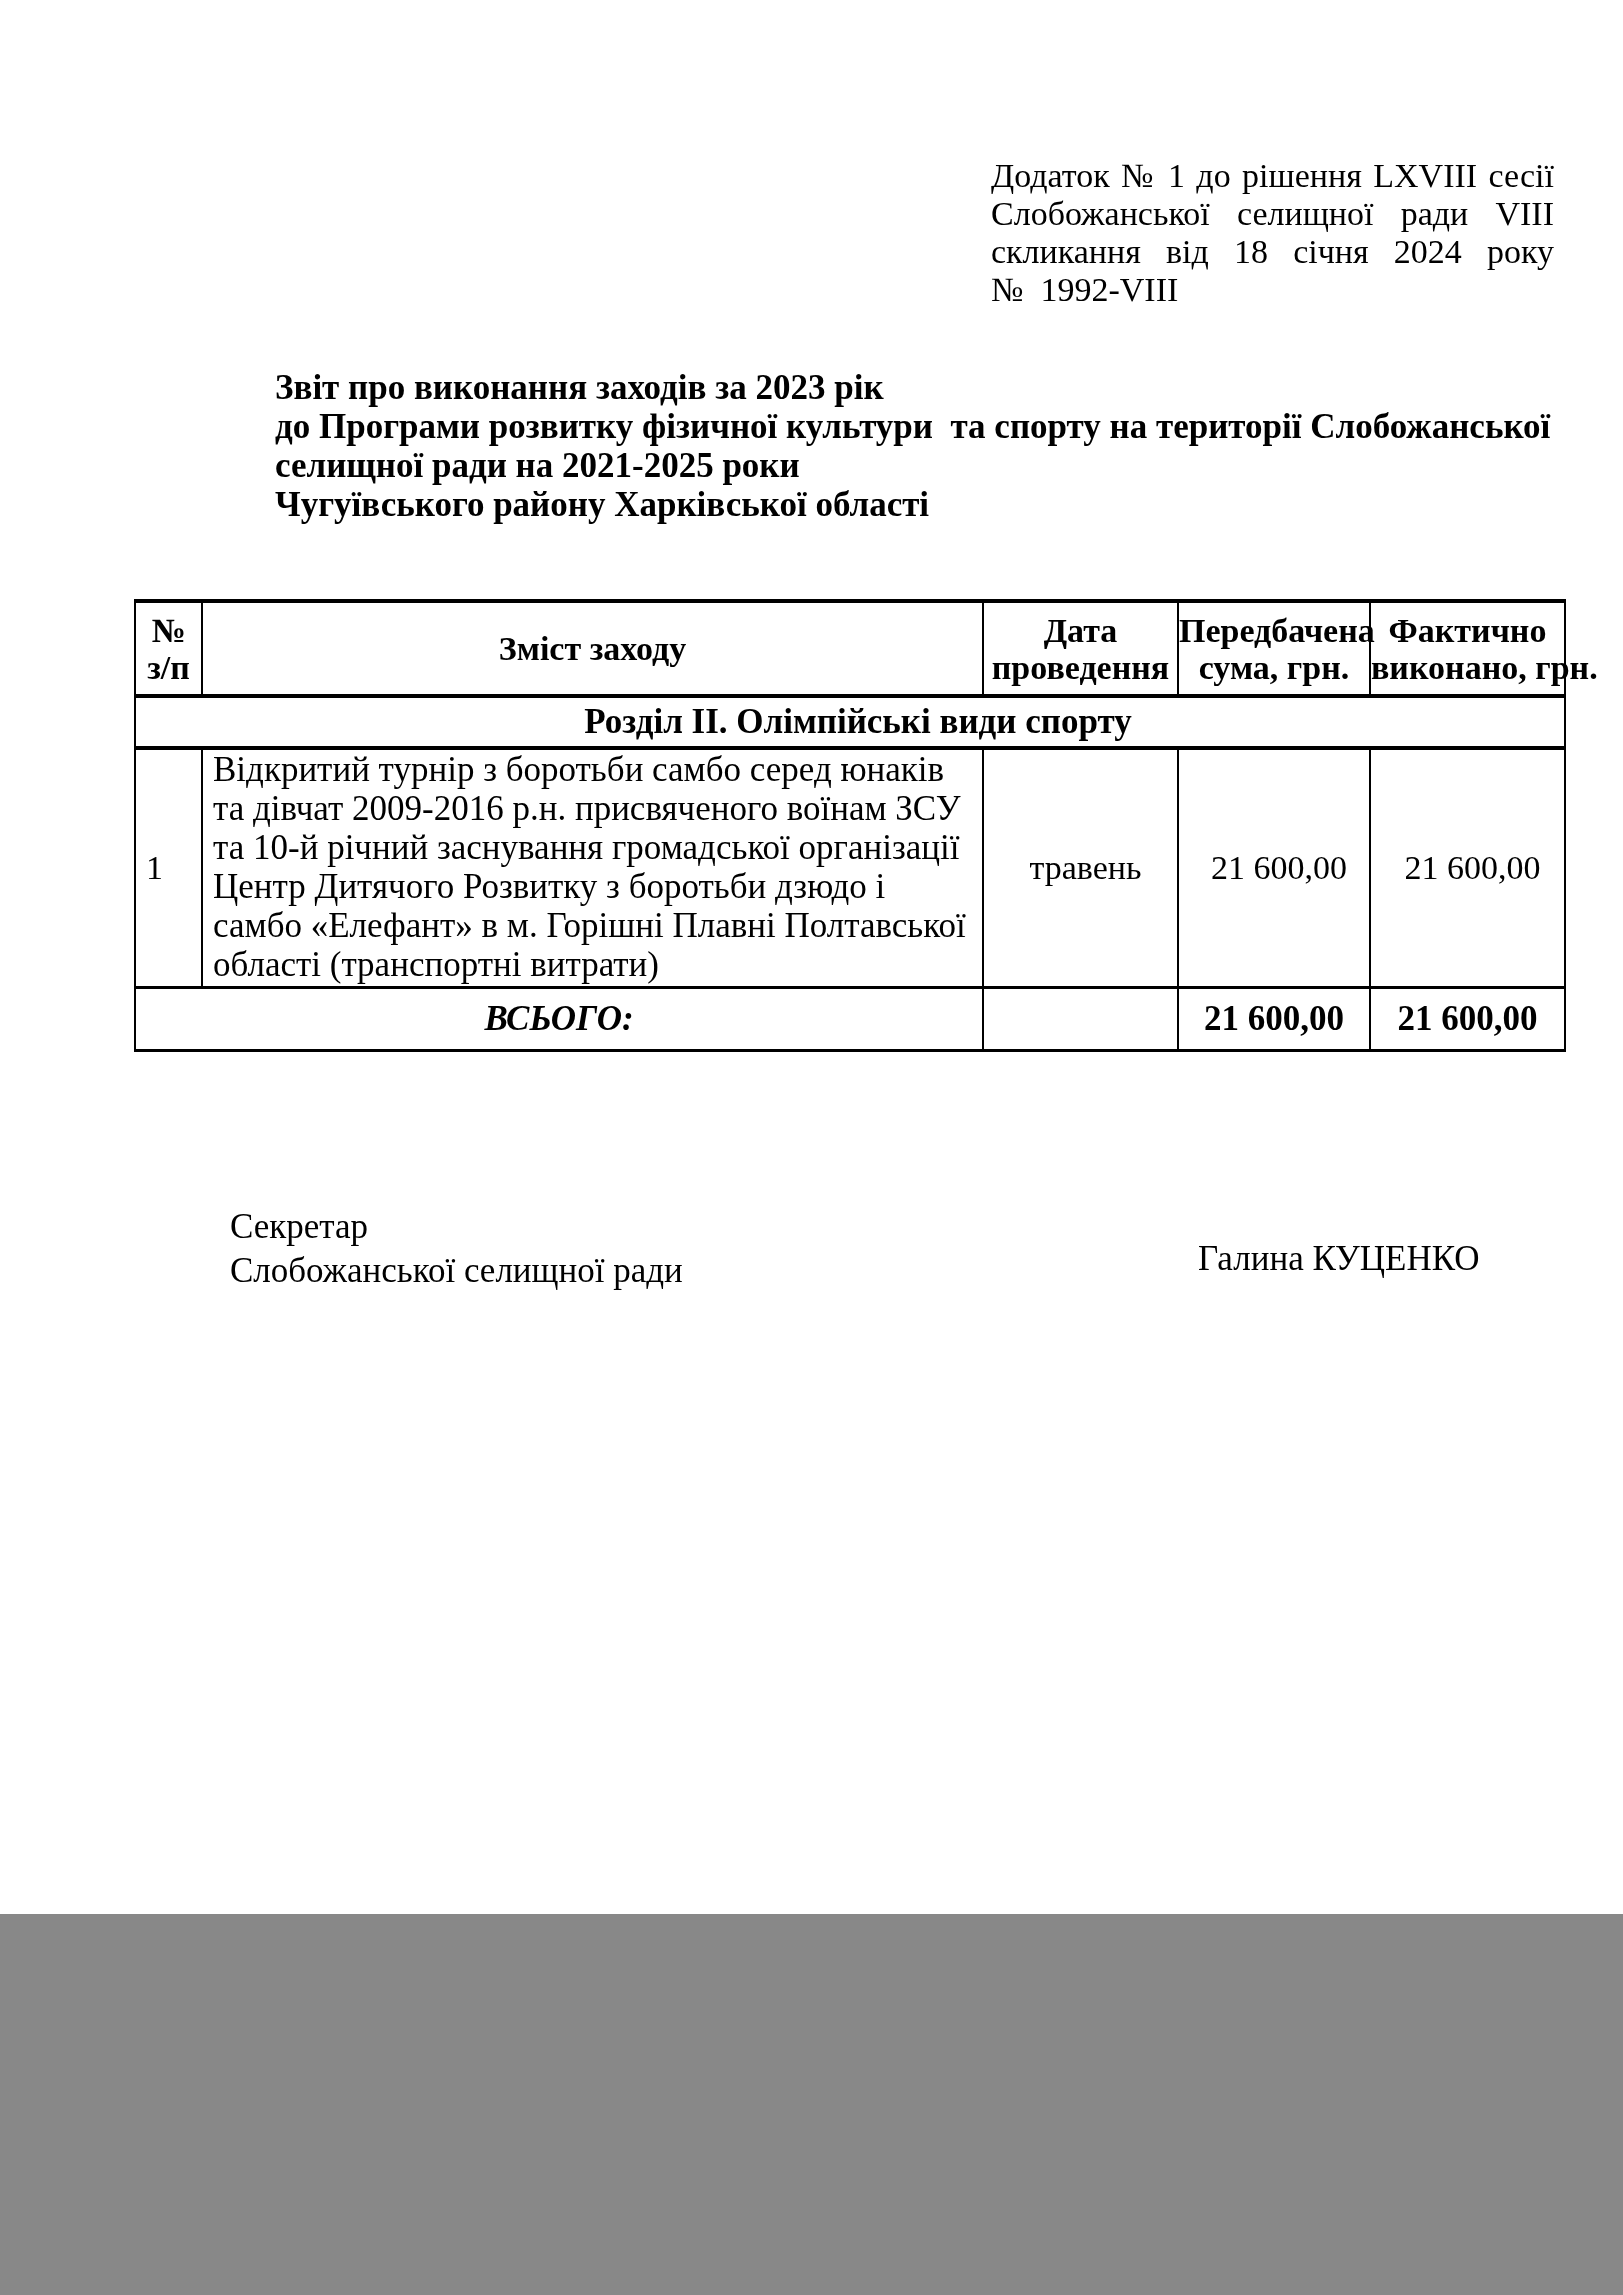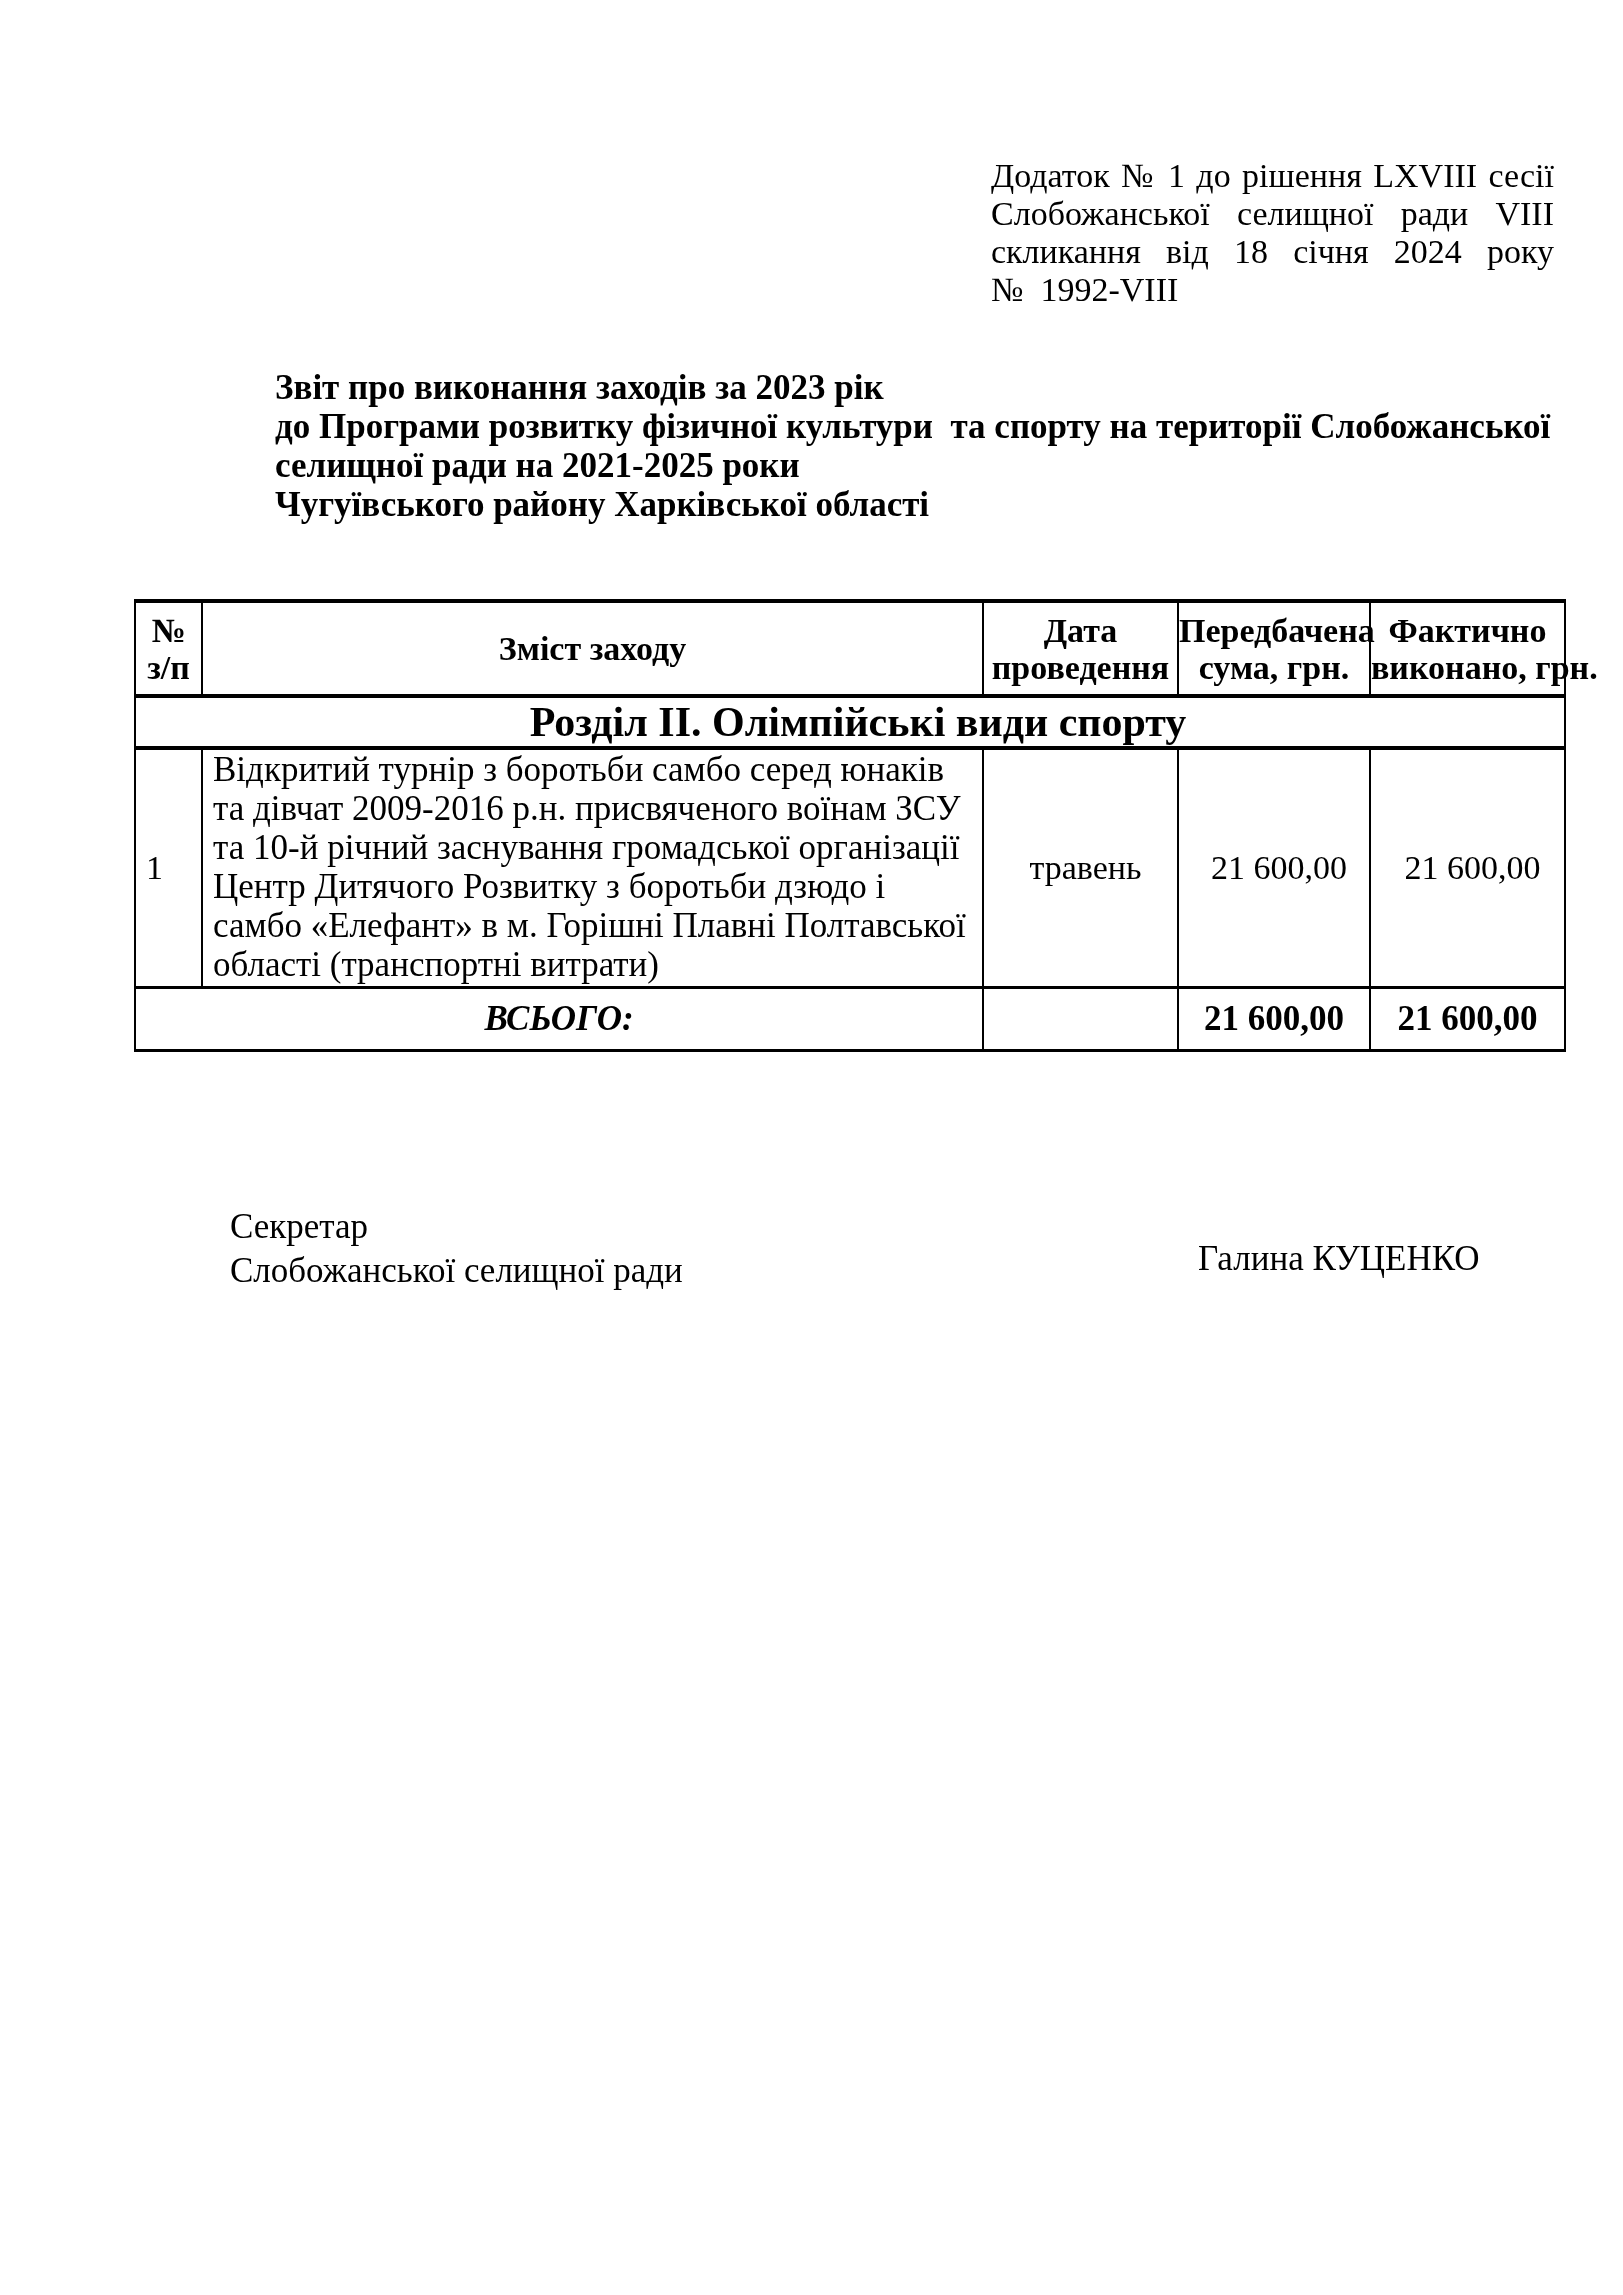--- a/index.html
+++ b/index.html
@@ -1,18 +1,18 @@
 <!DOCTYPE html>
 <html style="font-size:10.5px"><head>
 <meta charset="utf-8">
 <style>
   html,body{margin:0;padding:0;background:#888;}
   .page{
     position:relative;
-    width:1623px;height:2295px;
+    width:1623px;height:1914px;
     background:#ffffff;
     color:#000;
     font-family:"Liberation Serif","DejaVu Serif",serif;
     overflow:hidden;
   }
   
   .annex{
     position:absolute;left:991px;top:157px;width:563px;
     font-size:34px;line-height:38px;
   }
@@ -43,21 +43,21 @@
     font-weight:bold;
     text-align:center;vertical-align:middle;
     line-height:37px;
   }
   tr.hdr th .h-line{white-space:nowrap;}
   th.clip{overflow:hidden;}
   tr.section td{
     border-bottom:4.6px solid #000;
     height:48px;
     font-weight:bold;text-align:center;vertical-align:middle;
-    font-size:42px;
+    font-size:35px;
     padding-left:16px;
   }
   tr.datarow td{
     border-bottom:3.3px solid #000;
     height:236px;
     padding-left:10px;
   }
   td.cell-num{vertical-align:middle;text-align:left;padding-left:9.2px;}
   td.cell-content{
     vertical-align:top;text-align:left;

